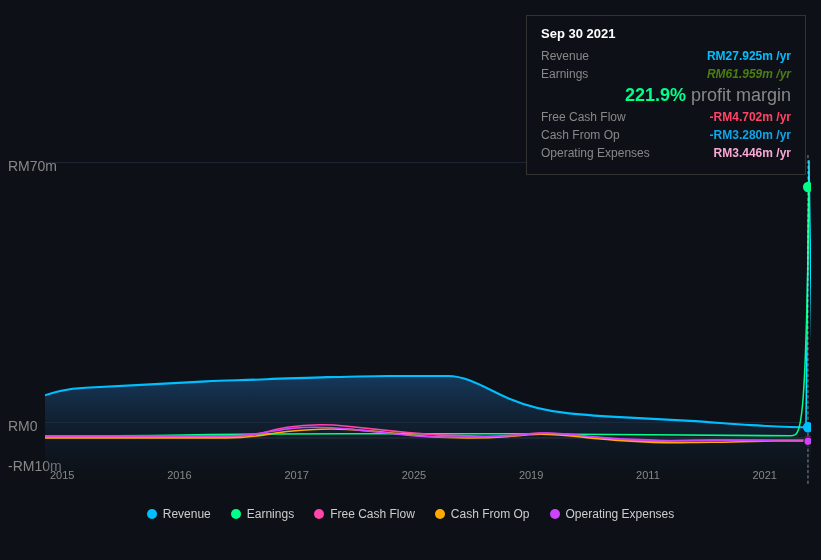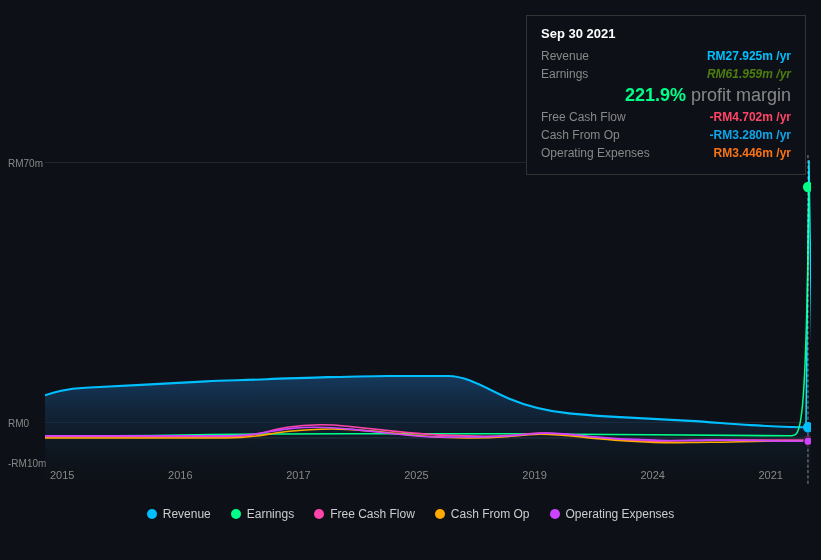--- a/index.html
+++ b/index.html
@@ -52,52 +52,52 @@
     }
 
     .tooltip-value {
       font-weight: bold;
     }
 
     .tooltip-value.revenue { color: #00bfff; }
     .tooltip-value.earnings { color: #4d7c0f; font-style: italic; }
     .tooltip-value.free-cash-flow { color: #ff4466; }
     .tooltip-value.cash-from-op { color: #0ea5e9; }
-    .tooltip-value.op-expenses { color: #f97316; }
+    .tooltip-value.op-expenses { color: #f9a8d4; }
 
     .tooltip-sub {
       display: flex;
       justify-content: flex-end;
       margin-bottom: 4px;
     }
 
     .tooltip-margin {
       color: #00ff88;
       font-size: 18px;
       font-weight: bold;
     }
 
     
     .y-label {
       position: absolute;
       left: 8px;
-      font-size: 10px;
+      font-size: 14px;
       color: #888;
     }
 
     .y-label-70 { top: 158px; }
     .y-label-0 { top: 418px; }
     .y-label-neg10 { top: 458px; }
 
     
     .x-labels {
       position: absolute;
       bottom: 55px;
       left: 0;
-      right: 8px;
+      right: 14px;
       display: flex;
       justify-content: space-between;
       padding: 0 30px 0 50px;
       font-size: 11px;
       color: #888;
     }
 
     
     .legend {
       position: absolute;
@@ -289,21 +289,21 @@
       <circle cx="757" cy="268" r="4" fill="#cc44ff" stroke="#0d1117" stroke-width="1"></circle>
     </svg>
   </div>
 
   <div class="x-labels">
     <span>2015</span>
     <span>2016</span>
     <span>2017</span>
     <span>2025</span>
     <span>2019</span>
-    <span>2024</span>
+    <span>2011</span>
     <span>2021</span>
   </div>
 
   <div class="legend">
     <div class="legend-item">
       <div class="legend-dot dot-revenue"></div>
       <span>Revenue</span>
     </div>
     <div class="legend-item">
       <div class="legend-dot dot-earnings"></div>

